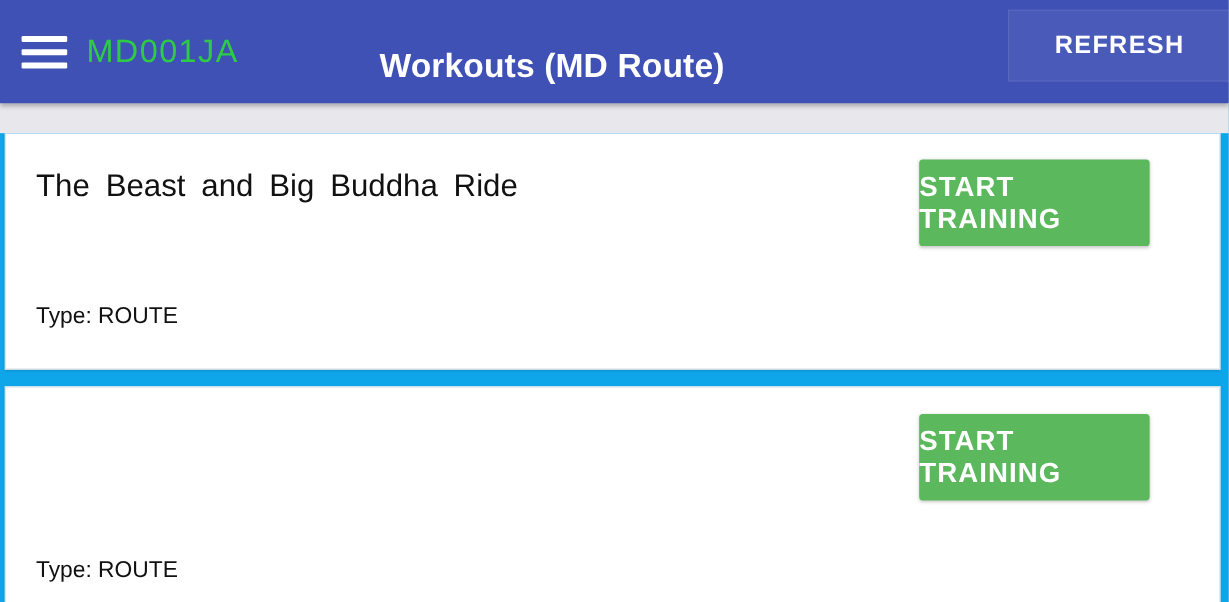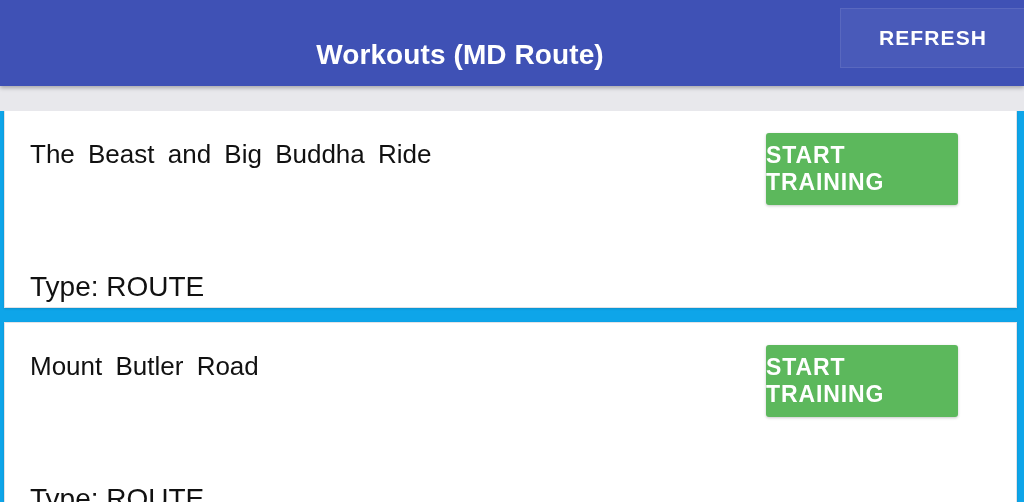--- a/index.html
+++ b/index.html
@@ -126,22 +126,22 @@
     top: 28px;
     font-size: 26px;
     color: #111111;
     word-spacing: 6px;
     white-space: nowrap;
   }
 
   .card-type {
     position: absolute;
     left: 25px;
-    top: 160px;
-    font-size: 28px;
+    top: 142px;
+    font-size: 19px;
     color: #111111;
     white-space: nowrap;
   }
 
   .start-button {
     position: absolute;
     left: 761px;
     top: 22px;
     width: 192px;
     height: 72px;
@@ -156,33 +156,40 @@
     font-weight: bold;
     letter-spacing: 0.9px;
     cursor: pointer;
     box-sizing: border-box;
   }
 </style>
 </head>
 <body>
 
 <div class="appbar">
+  <div class="appbar-left">
+    <div class="hamburger">
+      <span></span>
+      <span></span>
+      <span></span>
+    </div>
+    <div class="device-id">MD001JA</div>
+  </div>
 
   <div class="appbar-title">Workouts (MD Route)</div>
 
   <div class="refresh-button">REFRESH</div>
 </div>
 
 <div class="list">
 
   <div class="card">
     <div class="card-title">The Beast and Big Buddha Ride</div>
     <div class="card-type">Type: ROUTE</div>
     <div class="start-button">START TRAINING</div>
   </div>
 
   <div class="card second">
-    <div class="card-title">Mount Butler Road</div>
     <div class="card-type">Type: ROUTE</div>
     <div class="start-button">START TRAINING</div>
   </div>
 
 </div>
 
 </body></html>

